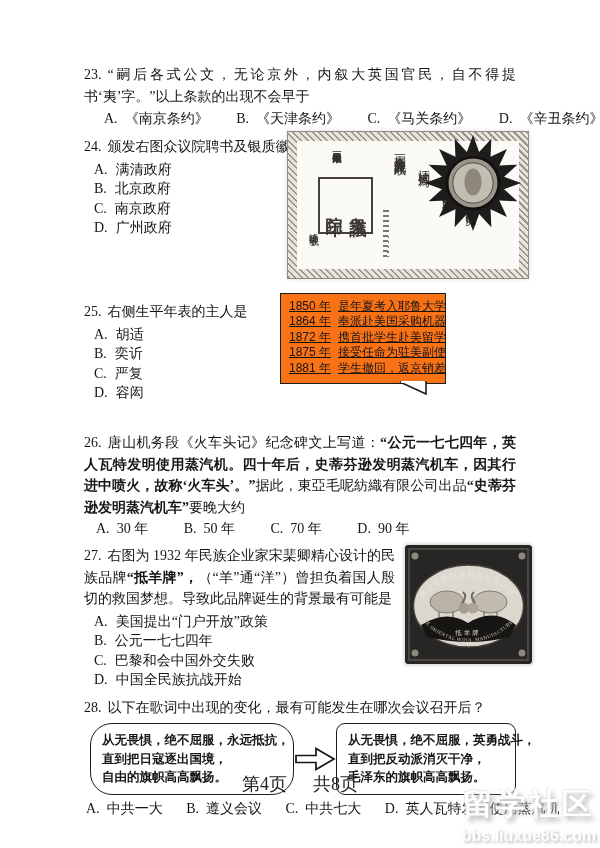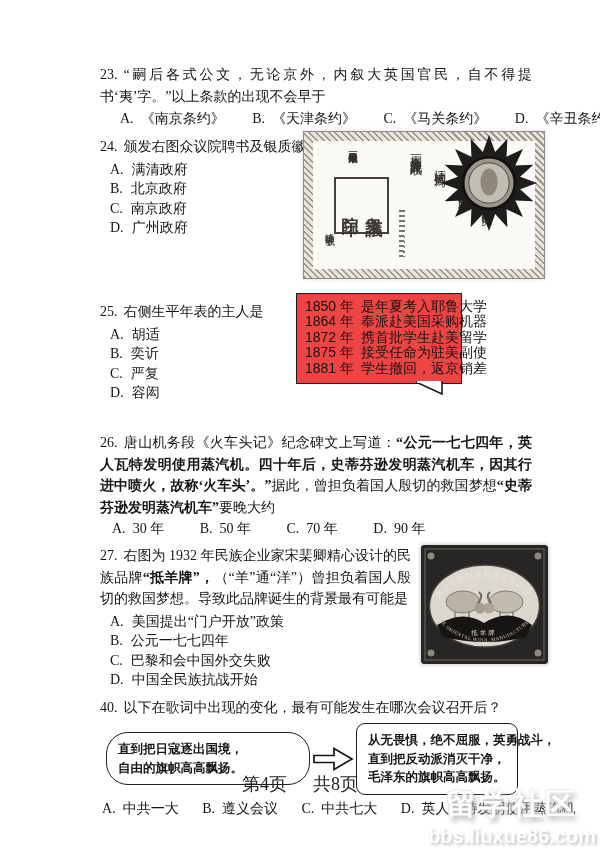--- a/index.html
+++ b/index.html
@@ -3,21 +3,21 @@
 <meta charset="utf-8">
 <style>
   * { box-sizing: border-box; }
   html,body { margin:0; padding:0; }
   body {
     width:600px; height:848px; position:relative; overflow:hidden;
     background:#ffffff; color:#151515;
     font-family:"Liberation Serif","DejaVu Serif",serif;
     font-size:14px;
   }
-  .content { position:absolute; left:100px; top:64px; width:432px; }
+  .content { position:absolute; left:84px; top:64px; width:432px; }
   .stem { margin:0; line-height:21.5px; text-align:justify; }
   .qn { margin-right:6px; }
   .b { font-weight:bold; }
   .optrow { margin:2px 0 0 20px; line-height:20px; white-space:nowrap; }
   .optrow .opt { margin-right:24px; }
   .optrow.wide .opt { margin-right:32px; }
   .optrow.tight { margin-left:2px; }
   .optrow.tight .opt { margin-right:20px; }
   .olabel { margin-right:7px; }
   .vopts { margin:2px 0 0 10px; }
@@ -50,55 +50,55 @@
     writing-mode:vertical-rl; text-orientation:upright;
     font-weight:bold; font-size:17px; color:#3b3832; letter-spacing:3px; line-height:24px;
   }
   .squiggle {
     position:absolute; left:86px; top:68px; width:6px; height:48px; z-index:1; opacity:.75;
     background:repeating-linear-gradient(7deg,#4c4a45 0 2px,transparent 2px 5px);
   }
   
   .bubble {
     position:absolute; left:196px; top:-8px; width:166px;
-    background:#ef4444; border:1.6px solid #1d1d1d; padding:5px 8px 7px;
-    font-family:"Liberation Sans","DejaVu Sans",sans-serif; font-size:14px;
+    background:#f97316; border:1.6px solid #1d1d1d; padding:5px 8px 7px;
+    font-family:"Liberation Sans","DejaVu Sans",sans-serif; font-size:12px;text-decoration:underline;
   }
   .trow { display:flex; line-height:15.4px; white-space:nowrap; }
   .tyear { margin-right:7px; }
   .bubble-tail { position:absolute; right:18px; bottom:-12px; }
   
   .tm { float:right; width:127px; height:119px; margin:0 -16px 4px 10px; box-shadow:0 0 4px rgba(0,0,0,.3); }
   .clear { clear:both; }
   
   .lyrics { display:flex; align-items:center; margin:5px 0 4px 6px; }
   .lyricbox {
     border:1.6px solid #1d1d1d; background:#fff; padding:7px 11px;
     font-family:"Liberation Sans","DejaVu Sans",sans-serif;
     font-weight:bold; font-size:12.5px; line-height:18.5px; white-space:nowrap;
   }
   .lyricbox.left  { border-radius:22px; width:204px; }
-  .lyricbox.right { border-radius:9px;  width:162px; }
+  .lyricbox.right { border-radius:9px;  width:180px; }
   .arrow-wrap { width:46px; display:flex; justify-content:center; }
   
   .footer {
     position:absolute; left:0; top:772px; width:600px; text-align:center;
     font-size:18px; color:#222;
   }
   .footer .fsp { display:inline-block; width:26px; }
   .watermark {
     position:absolute; right:4px; bottom:2px; text-align:center; z-index:5;
     font-family:"Liberation Sans","DejaVu Sans",sans-serif; color:#ffffff;
   }
   .wm-title {
     font-size:30px; font-weight:bold; letter-spacing:3px; line-height:44px;
     text-shadow:3px 4px 5px #b5b5b5, 0 0 2px #e2e2e2, -1px -1px 1px #efefef;
   }
   .wm-url {
-    font-size:20px; font-weight:bold; line-height:20px;
+    font-size:16px; font-weight:bold; line-height:20px;
     text-shadow:2px 2px 3px #c0c0c0, 0 0 1px #e5e5e5;
   }
 </style>
 </head>
 <body>
 
 <div class="content">
 
   <div class="qblock" style="margin-top:0;">
     <p class="stem"><span class="qn">23.</span><span>“嗣后各式公文，无论京外，内叙大英国官民，自不得提书‘夷’字。”以上条款的出现不会早于</span></p>
@@ -173,21 +173,21 @@
           <span>学生撤回，返京销差</span>
         </div>
       <svg class="bubble-tail" width="28" height="14" viewBox="0 0 28 14">
         <polygon points="1,1 27,1 27,13" fill="#ffffff" stroke="#1d1d1d" stroke-width="1.6"></polygon>
         <rect x="2" y="0" width="24" height="2" fill="#ffffff"></rect>
       </svg>
     </div>
   </div>
 
   <div class="qblock">
-    <p class="stem"><span class="qn">26.</span><span>唐山机务段《火车头记》纪念碑文上写道：</span><span class="b">“公元一七七四年，英人瓦特发明使用蒸汽机。四十年后，史蒂芬逊发明蒸汽机车，因其行进中喷火，故称‘火车头’。”</span><span>据此，曾担负着国人殷切的救国梦想</span><span class="b">“史蒂芬逊发明蒸汽机车”</span><span>要晚大约</span></p>
+    <p class="stem"><span class="qn">26.</span><span>唐山机务段《火车头记》纪念碑文上写道：</span><span class="b">“公元一七七四年，英人瓦特发明使用蒸汽机。四十年后，史蒂芬逊发明蒸汽机车，因其行进中喷火，故称‘火车头’。”</span><span>据此，東亞毛呢紡織有限公司出品</span><span class="b">“史蒂芬逊发明蒸汽机车”</span><span>要晚大约</span></p>
     <div class="optrow wide" style="margin-left:12px; line-height:18px;">
       <span class="opt"><span class="olabel">A.</span><span>30 年</span></span>
       <span class="opt"><span class="olabel">B.</span><span>50 年</span></span>
       <span class="opt"><span class="olabel">C.</span><span>70 年</span></span>
       <span class="opt"><span class="olabel">D.</span><span>90 年</span></span>
     </div>
   </div>
 
   <div class="qblock">
     <svg class="tm" viewBox="0 0 127 119">
@@ -220,23 +220,24 @@
     <div class="vopts">
       <div class="vopt"><span class="olabel">A.</span><span>美国提出“门户开放”政策</span></div>
       <div class="vopt"><span class="olabel">B.</span><span>公元一七七四年</span></div>
       <div class="vopt"><span class="olabel">C.</span><span>巴黎和会中国外交失败</span></div>
       <div class="vopt"><span class="olabel">D.</span><span>中国全民族抗战开始</span></div>
     </div>
     <div class="clear"></div>
   </div>
 
   <div class="qblock">
-    <p class="stem"><span class="qn">40.</span><span>以下在歌词中出现的变化，最有可能发生在哪次会议召开后？</span></p>
+    <p class="stem"><span class="qn">28.</span><span>以下在歌词中出现的变化，最有可能发生在哪次会议召开后？</span></p>
     <div class="lyrics">
       <div class="lyricbox left">
+        <div>从无畏惧，绝不屈服，永远抵抗，</div>
         <div>直到把日寇逐出国境，</div>
         <div>自由的旗帜高高飘扬。</div>
       </div>
       <div class="arrow-wrap">
         <svg width="42" height="28" viewBox="0 0 42 28">
           <path d="M2,10.5 H22 V3.5 L40,14 L22,24.5 V17.5 H2 Z" fill="#ffffff" stroke="#161616" stroke-width="1.7"></path>
         </svg>
       </div>
       <div class="lyricbox right">
         <div>从无畏惧，绝不屈服，英勇战斗，</div>

